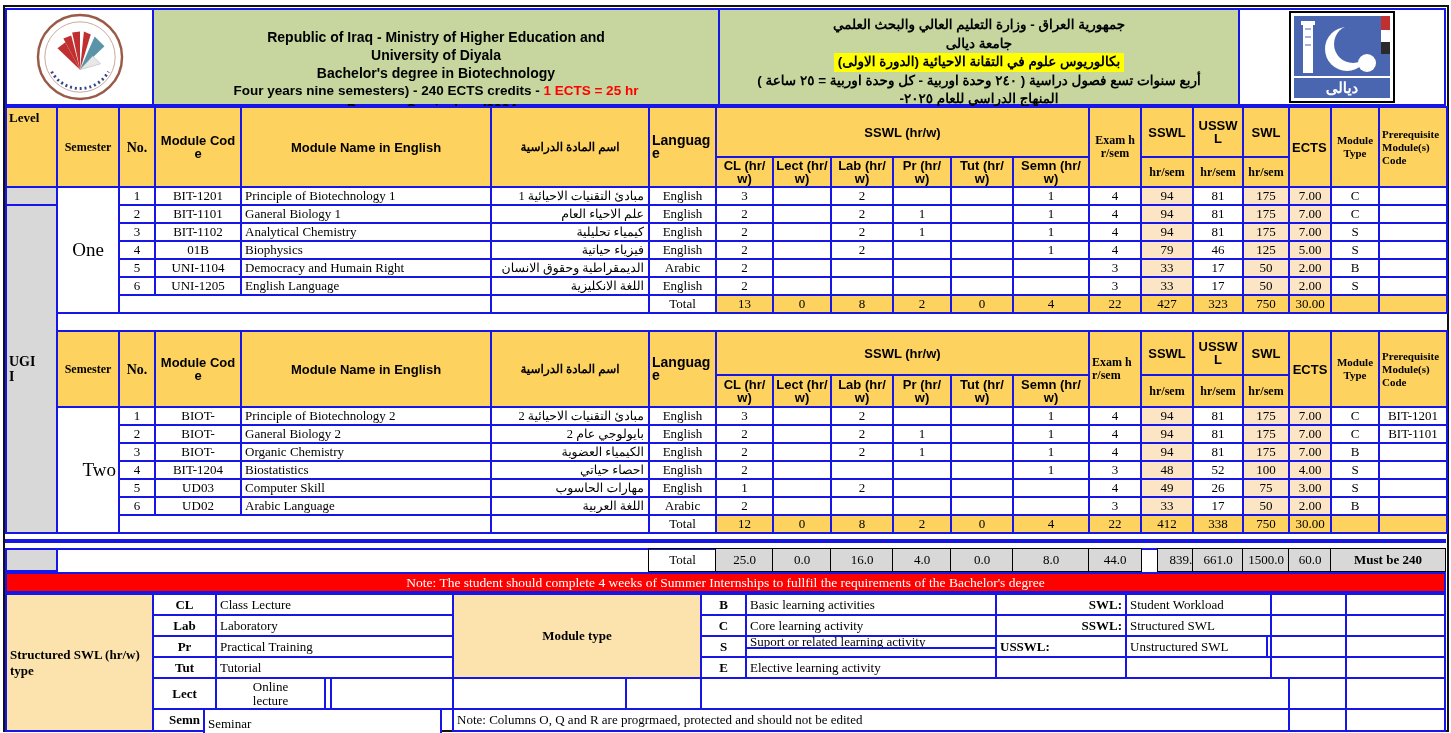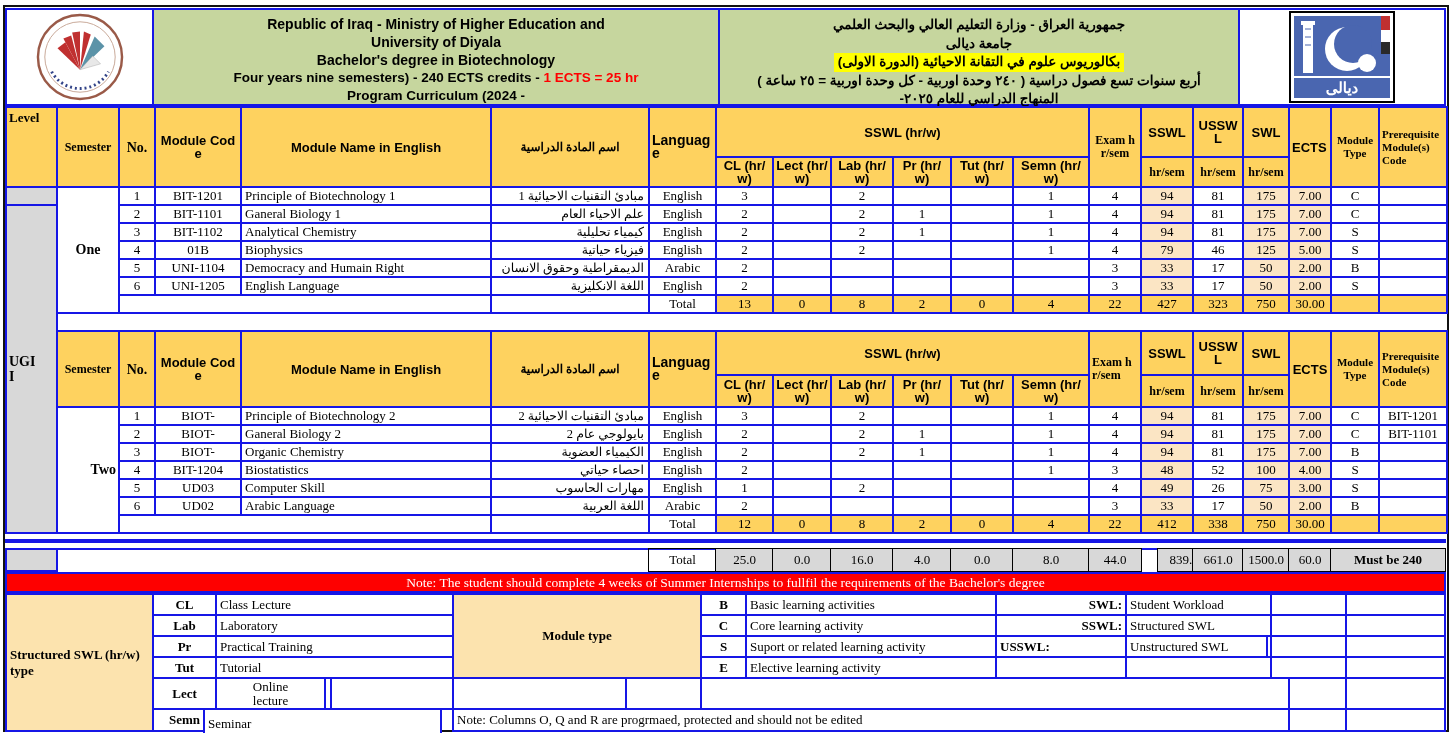--- a/index.html
+++ b/index.html
@@ -7,21 +7,21 @@
     --green:#c6d69e; --gray:#d8d8d8; --red:#fe0000;
   }
   *{box-sizing:border-box;margin:0;padding:0}
   body{background:#fff;font-family:"Liberation Serif",serif}
   #sheet{position:relative;width:1451px;height:733px;background:#fff;overflow:hidden}
   .bcell{position:absolute;border:2px solid var(--blue);background:#fff}
   .frame{position:absolute;left:3px;top:5px;width:1446px;height:727px;border:2px solid #111}
 
   
   .hgreen{background:var(--green);text-align:center;font-family:"Liberation Sans",sans-serif;font-weight:bold}
-  .hEN{padding-top:5px;font-size:14px;line-height:18px}
+  .hEN{padding-top:18px;font-size:14px;line-height:18px}
   .hEN .l45{font-size:13.5px}
   .redtxt{color:#ff0000}
   .hAR{direction:rtl;padding-top:6px;font-size:13.5px;line-height:18.5px}
   .hl-yellow{background:#ffff00;padding:0 4px;display:inline-block}
   .logocell{display:flex;align-items:center;justify-content:center}
 
   
   .lvl{font-weight:bold;font-size:13px}
   .lvl-gray{background:var(--gray)}
   .ugii-txt{display:inline-block;width:30px;word-break:break-all;font-weight:bold;font-size:14px;line-height:15px;padding-left:2px}
@@ -31,21 +31,21 @@
   td,th{border:2px solid var(--blue);overflow:hidden;padding:0 2px}
   th{background:var(--gold);font-weight:bold;vertical-align:middle;text-align:center;font-size:12px;line-height:13px;word-break:break-all}
   th.sans{font-family:"Liberation Sans",sans-serif;font-size:13px;word-break:break-all}
   th.serh{font-family:"Liberation Serif",serif}
   td{font-size:13px;line-height:14px;white-space:nowrap;vertical-align:middle;background:#fff}
   td.c{text-align:center}
   td.len{text-align:left;padding-left:3px}
   td.lar{text-align:right;direction:rtl;padding-right:4px;font-size:12.5px}
   td.hl{background:var(--peach)}
   td.gold{background:var(--gold)}
-  td.semcell{font-weight:bold;text-align:center;font-size:14px}
+  td.semcell{font-weight:normal;text-align:center;font-size:19px}
   td.semcell.r{text-align:right;padding-right:2px}
   tr.hrow1{height:50px} tr.hrow2{height:30px}
   tr.hrow1b{height:44px} tr.hrow2b{height:32px}
   tr.drow{height:18px} tr.trow{height:18px}
 
   
   .thinstrip{position:absolute;left:5px;width:1441px;height:9px;border-top:2px solid var(--blue);border-bottom:2px solid var(--blue);background:#fff}
 
   
   .gT{position:absolute;top:548px;height:24px;border:1.5px solid #000;font-size:13px;display:flex;align-items:center;justify-content:center}
@@ -558,21 +558,21 @@
 
   <div class="lg tan bold cen" style="left:452px;top:593px;width:250px;height:86px">Module type</div>
   <div class="lg" style="left:452px;top:677px;width:175px;height:33px"></div>
   <div class="lg" style="left:625px;top:677px;width:77px;height:33px"></div>
 
   <div class="lg cen bold" style="left:700px;top:593px;width:47px;height:23px">B</div>
   <div class="lg" style="left:745px;top:593px;width:252px;height:23px">Basic learning activities</div>
   <div class="lg cen bold" style="left:700px;top:614px;width:47px;height:23px">C</div>
   <div class="lg" style="left:745px;top:614px;width:252px;height:23px">Core learning activity</div>
   <div class="lg cen bold" style="left:700px;top:635px;width:47px;height:23px">S</div>
-  <div class="lg" style="left:745px;top:635px;width:252px;height:23px">Suport or related learning activity</div>
+  <div class="lg" style="left:745px;top:635px;width:252px;height:14px">Suport or related learning activity</div>
   <div class="lg cen bold" style="left:700px;top:656px;width:47px;height:23px">E</div>
   <div class="lg" style="left:745px;top:656px;width:252px;height:23px">Elective learning activity</div>
 
   <div class="lg right bold" style="left:995px;top:593px;width:132px;height:23px">SWL:</div>
   <div class="lg" style="left:1125px;top:593px;width:147px;height:23px">Student Workload</div>
   <div class="lg right bold" style="left:995px;top:614px;width:132px;height:23px">SSWL:</div>
   <div class="lg" style="left:1125px;top:614px;width:147px;height:23px">Structured SWL</div>
   <div class="lg bold" style="left:995px;top:635px;width:132px;height:23px">USSWL:</div>
   <div class="lg" style="left:1125px;top:635px;width:143px;height:23px">Unstructured SWL</div>
   <div class="lg" style="left:995px;top:656px;width:132px;height:23px"></div>

